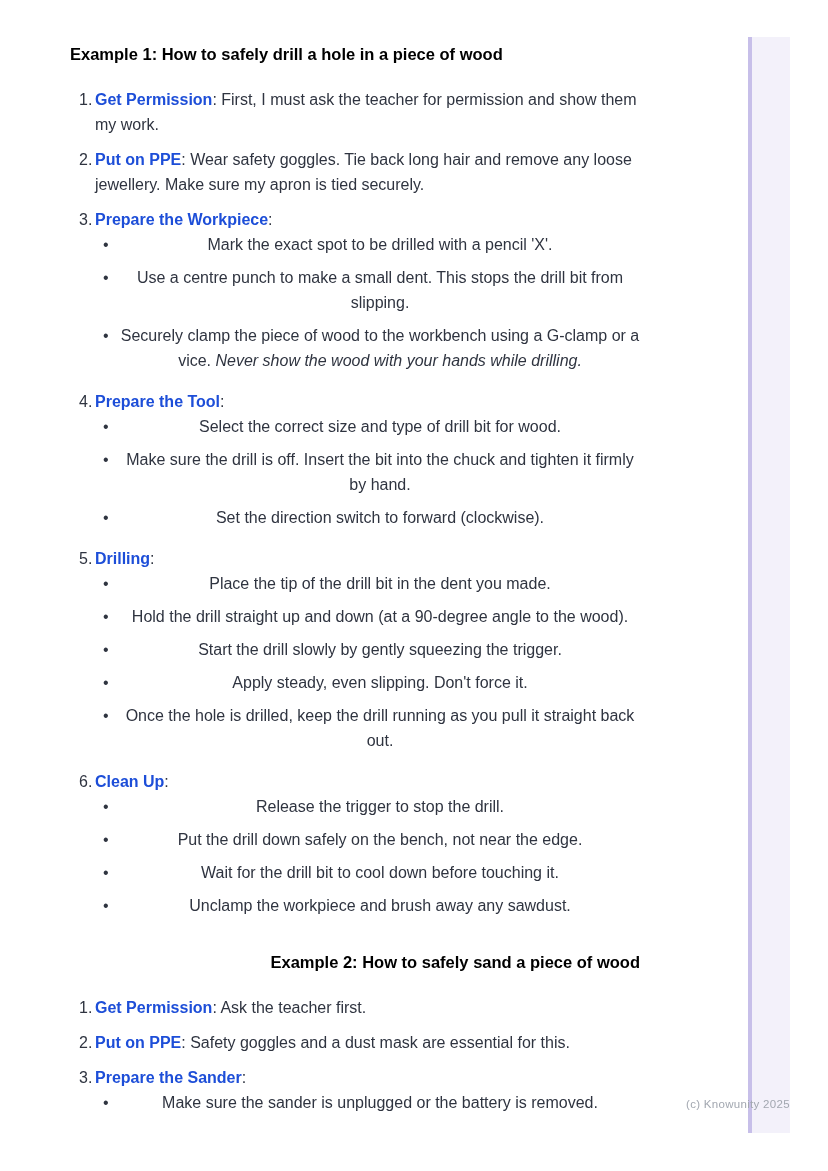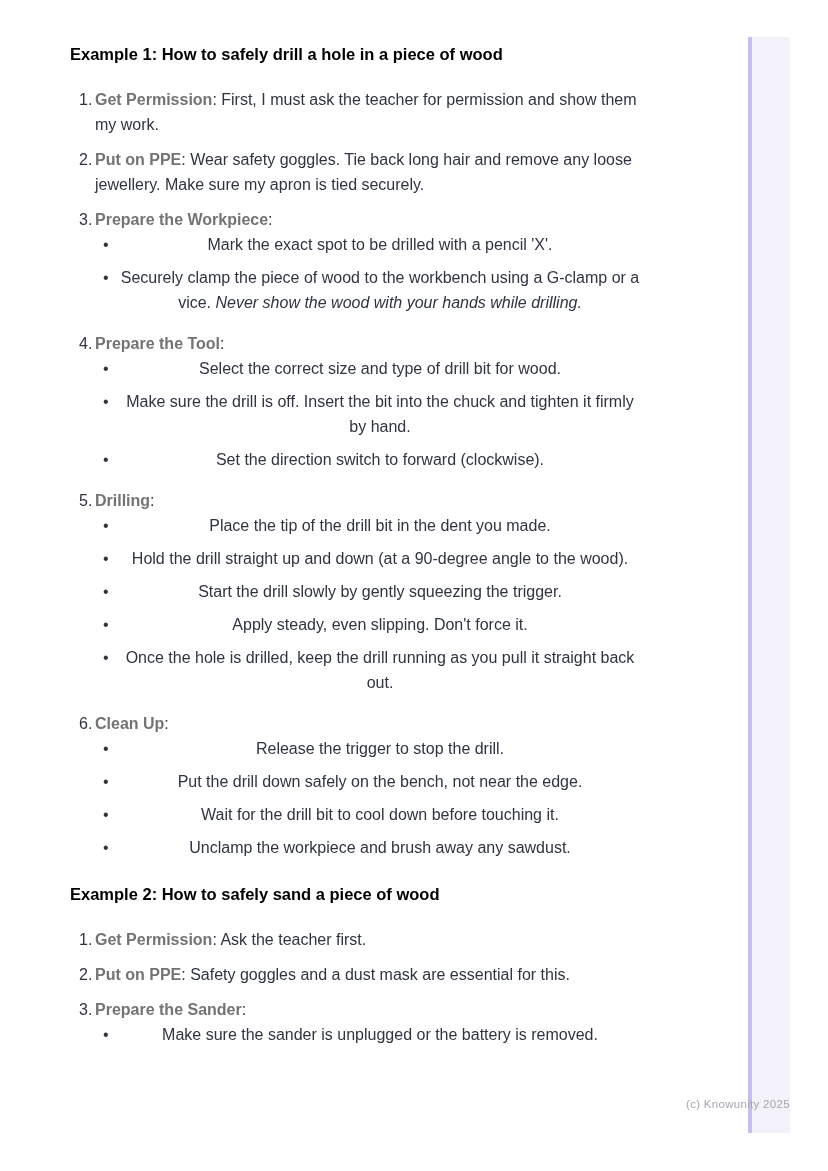--- a/index.html
+++ b/index.html
@@ -26,32 +26,32 @@
     width: 570px;
     z-index: 2;
   }
   h3.sec-heading {
     font-size: 16.5px;
     line-height: 21px;
     font-weight: 700;
     color: #000000;
     margin: 0 0 22px 0;
   }
-  h3.sec-heading.second { margin-top: 18px; }
+  h3.sec-heading.second { margin-top: 28px; text-align: right; }
   ol.numbered { list-style: none; margin: 0; padding: 0 0 0 9px; }
   li.n-item {
     display: flex;
     font-size: 16px;
     line-height: 25px;
     margin-bottom: 10px;
   }
   .num { width: 16px; flex-shrink: 0; color: #2f3440; }
   .item-body { flex: 1; min-width: 0; }
   .item-text { margin: 0; }
-  .item-text strong { font-weight: 700; color: #737373; }
+  .item-text strong { font-weight: 700; color: #1d4ed8; }
   ul.bullets { list-style: none; margin: 0 0 6px 0; padding: 0; }
   li.b-item {
     position: relative;
     padding-left: 25px;
     font-size: 16px;
     line-height: 25px;
     text-align: center;
   }
   li.b-item + li.b-item { margin-top: 8px; }
   li.b-item::before {
@@ -92,20 +92,21 @@
       <div class="item-body">
           <p class="item-text"><strong>Put on PPE</strong><span>: Wear safety goggles. Tie back long hair and remove any loose jewellery. Make sure my apron is tied securely.</span></p>
         </div>
     </li>
     <li class="n-item">
       <span class="num">3.</span>
       <div class="item-body">
         <p class="item-text"><strong>Prepare the Workpiece</strong><span>:</span></p>
         <ul class="bullets">
           <li class="b-item"><span>Mark the exact spot to be drilled with a pencil 'X'.</span></li>
+          <li class="b-item"><span>Use a centre punch to make a small dent. This stops the drill bit from slipping.</span></li>
           <li class="b-item"><span>Securely clamp the piece of wood to the workbench using a G-clamp or a vice. </span><em>Never show the wood with your hands while drilling.</em></li>
         </ul>
       </div>
     </li>
     <li class="n-item">
       <span class="num">4.</span>
       <div class="item-body">
         <p class="item-text"><strong>Prepare the Tool</strong><span>:</span></p>
         <ul class="bullets">
           <li class="b-item"><span>Select the correct size and type of drill bit for wood.</span></li>

